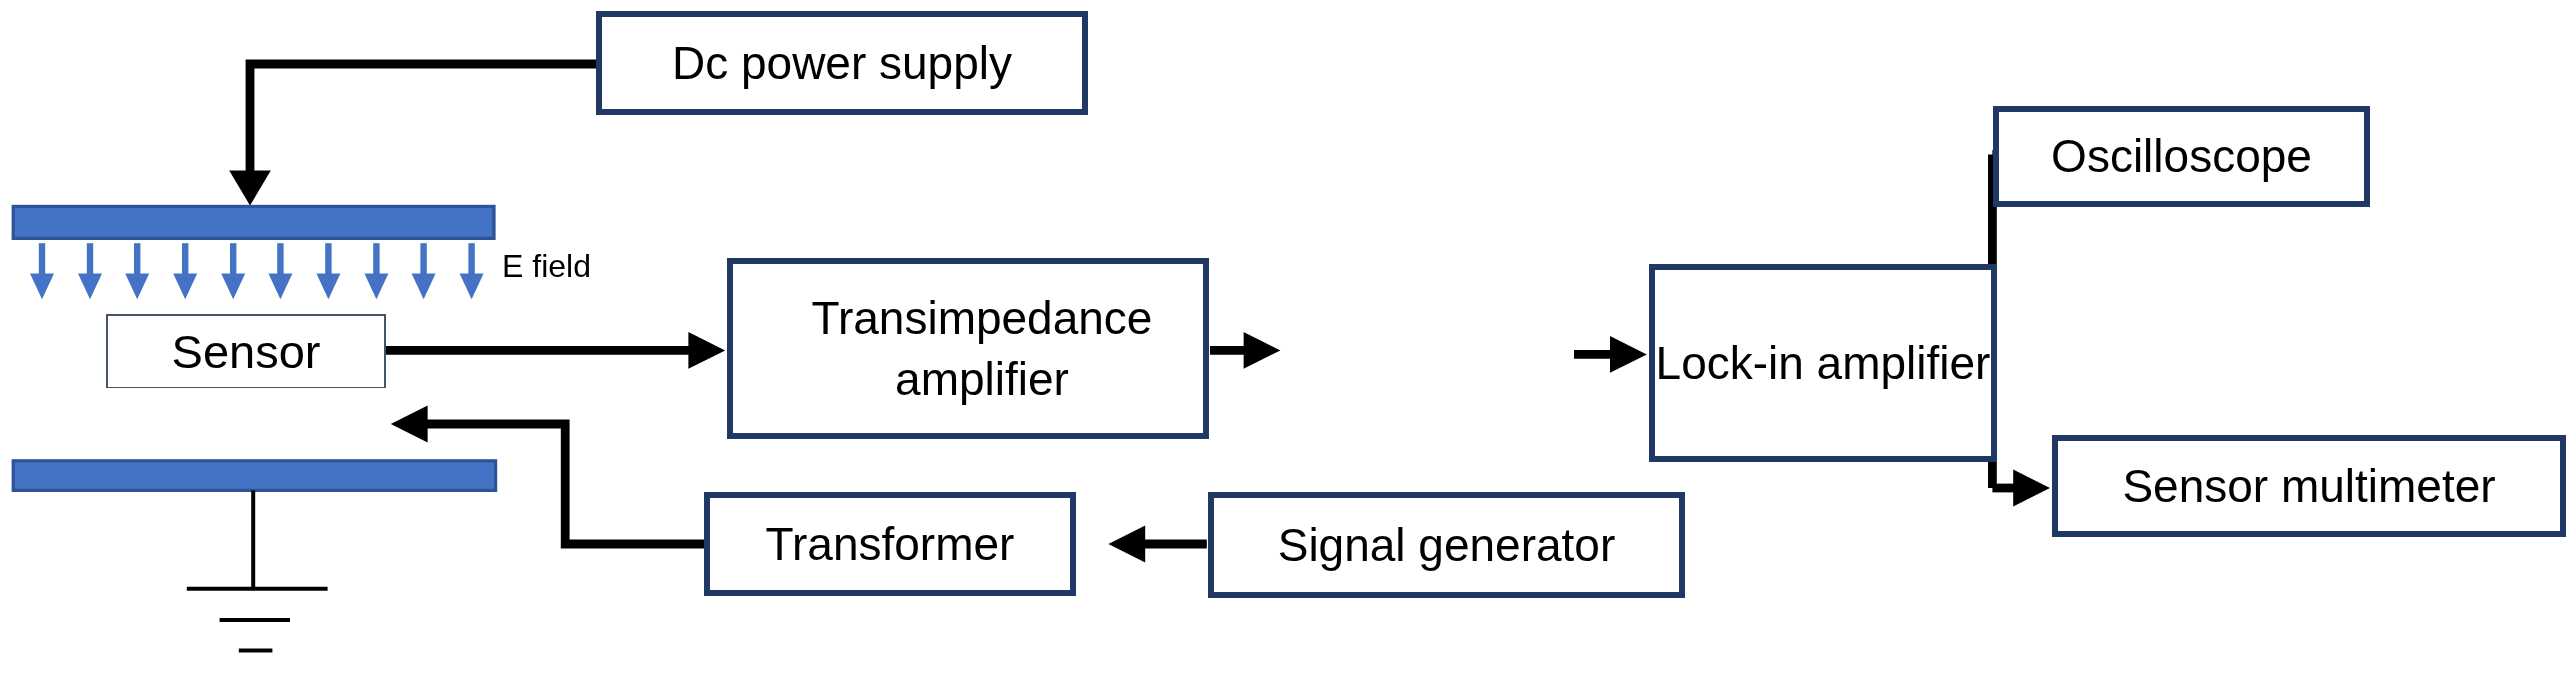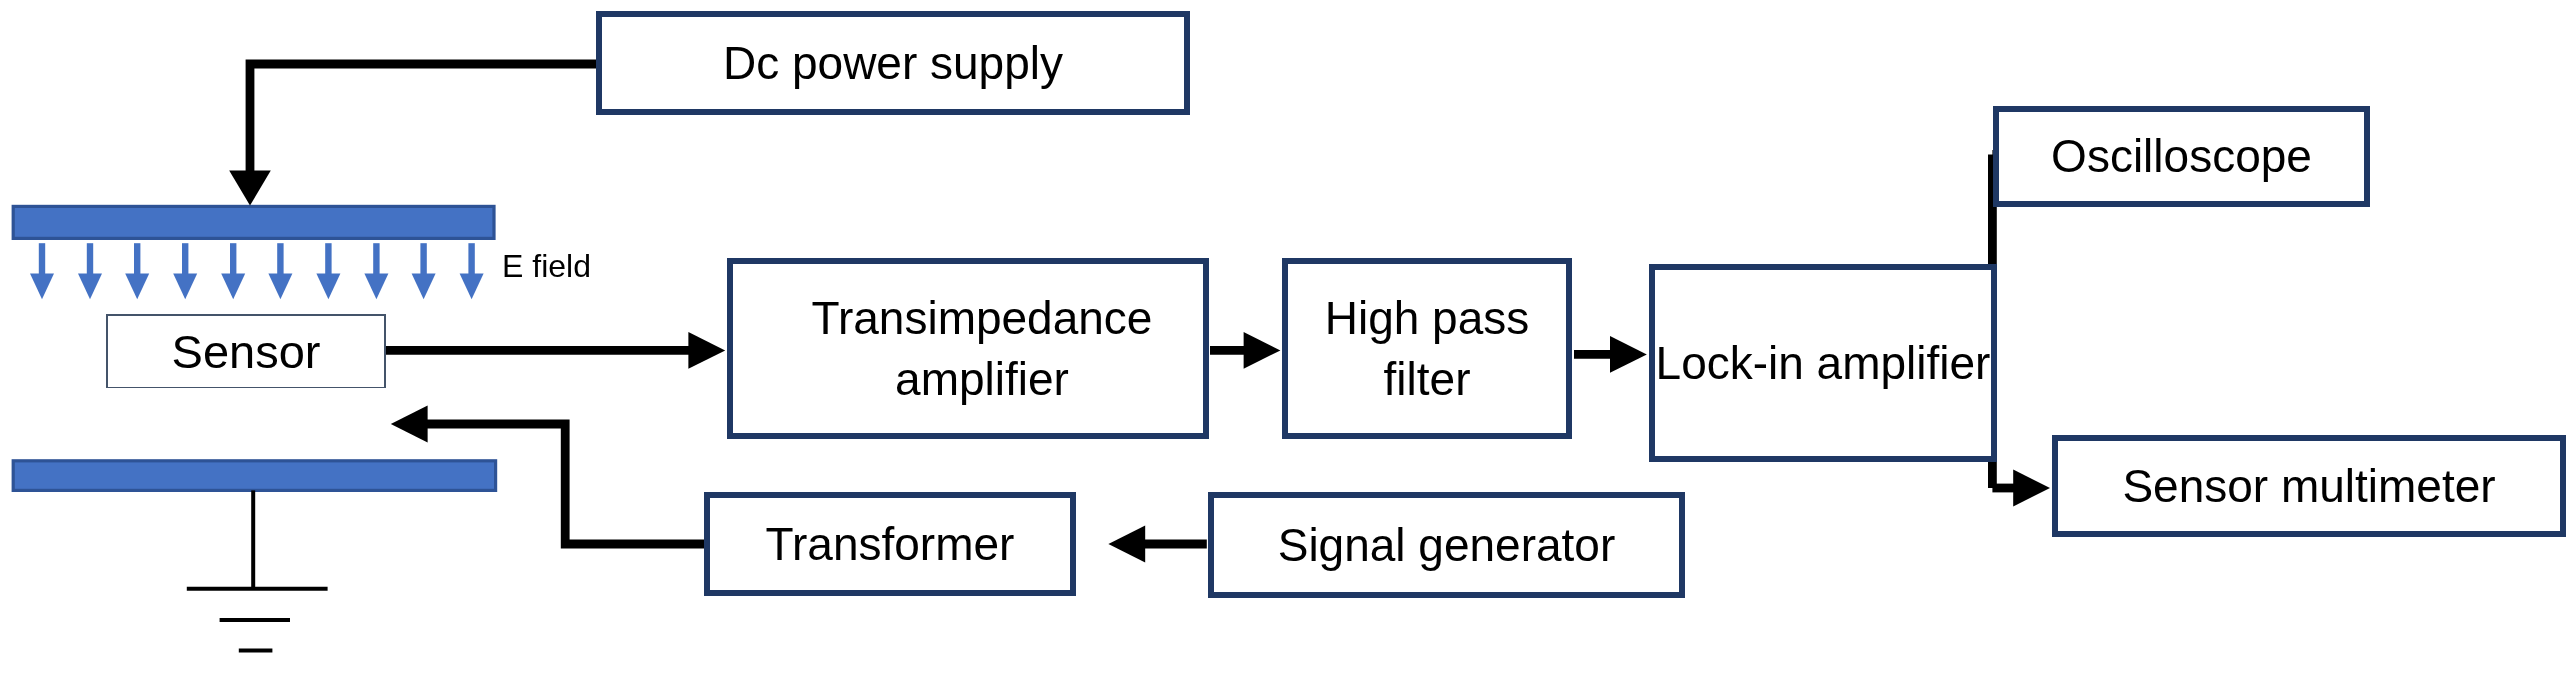--- a/index.html
+++ b/index.html
@@ -54,21 +54,21 @@
     font-size:47px;
     color:var(--text);
   }
   .floating-label{
     position:absolute;
     font-size:32px;
     color:var(--text);
     white-space:nowrap;
   }
   
-  #box-dc          {left:596px;  top:11.2px;  width:594px; height:104px;}
+  #box-dc          {left:596px;  top:11.2px;  width:492px; height:104px;}
   #box-tia         {left:727px;  top:258px; width:482px; height:181px;padding-left:28px;}
   #box-hpf         {left:1282px; top:258px; width:290px; height:181px;}
   #box-lockin      {left:1649px; top:264px; width:348px; height:198px;}
   #box-osc         {left:1993px; top:106px; width:377px; height:101px;}
   #box-dmm         {left:2052px; top:435px; width:514px; height:102px;}
   #box-transformer {left:704px;  top:492px; width:372px; height:104px;}
   #box-siggen      {left:1208px; top:492px; width:477px; height:106px;}
   #box-sensor      {left:106px;  top:314px; width:280px; height:74px; border-bottom-width:1.6px;}
   #box-actuator    {left:106px;  top:388px; width:280px; height:74px; border-top-width:1.6px;}
   #label-efield    {left:502px;  top:248px;}
@@ -150,23 +150,20 @@
   </svg>
 
   <div class="box" id="box-dc">
     <span>Dc power supply</span>
   </div>
 
   <div class="box" id="box-tia">
     <span>Transimpedance amplifier</span>
   </div>
 
-  <div class="box" id="box-hpf">
-    <span>High pass filter</span>
-  </div>
 
   <div class="box" id="box-lockin">
     <span>Lock-in amplifier</span>
   </div>
 
   <div class="box" id="box-osc">
     <span>Oscilloscope</span>
   </div>
 
   <div class="box" id="box-dmm">

